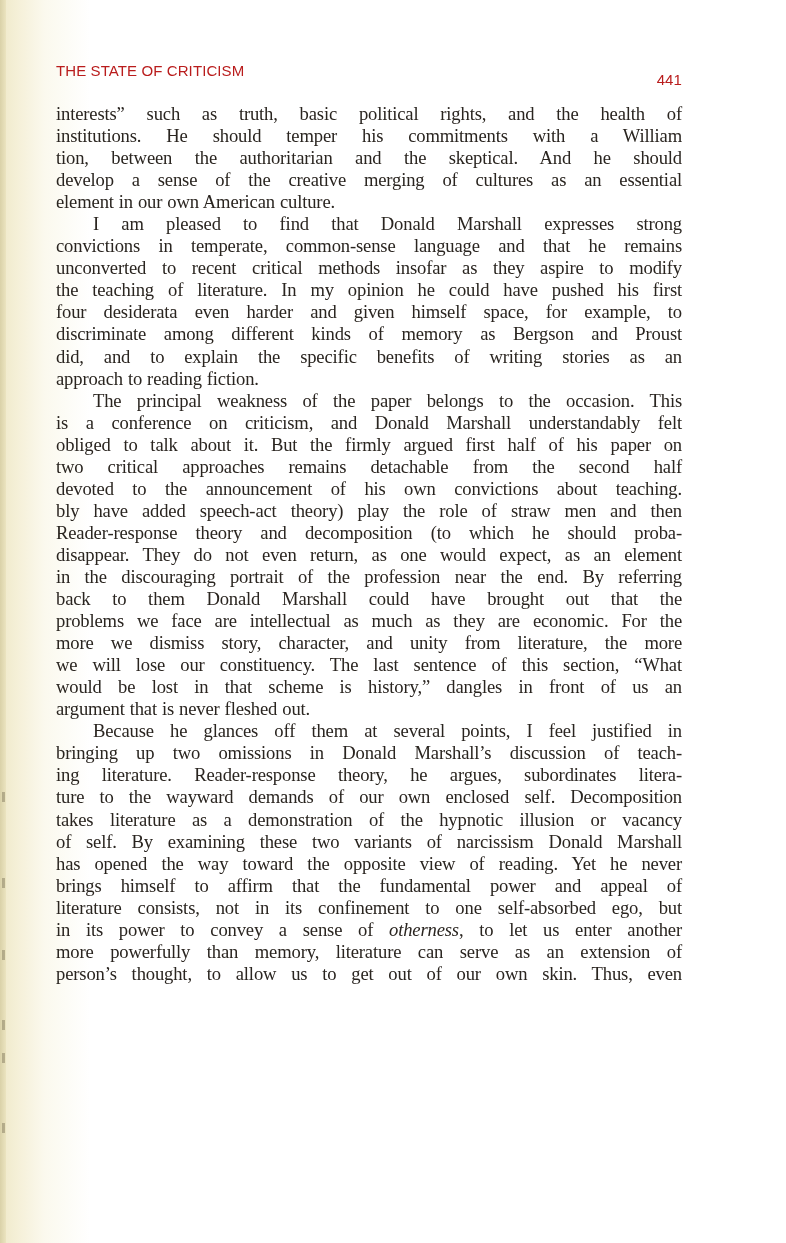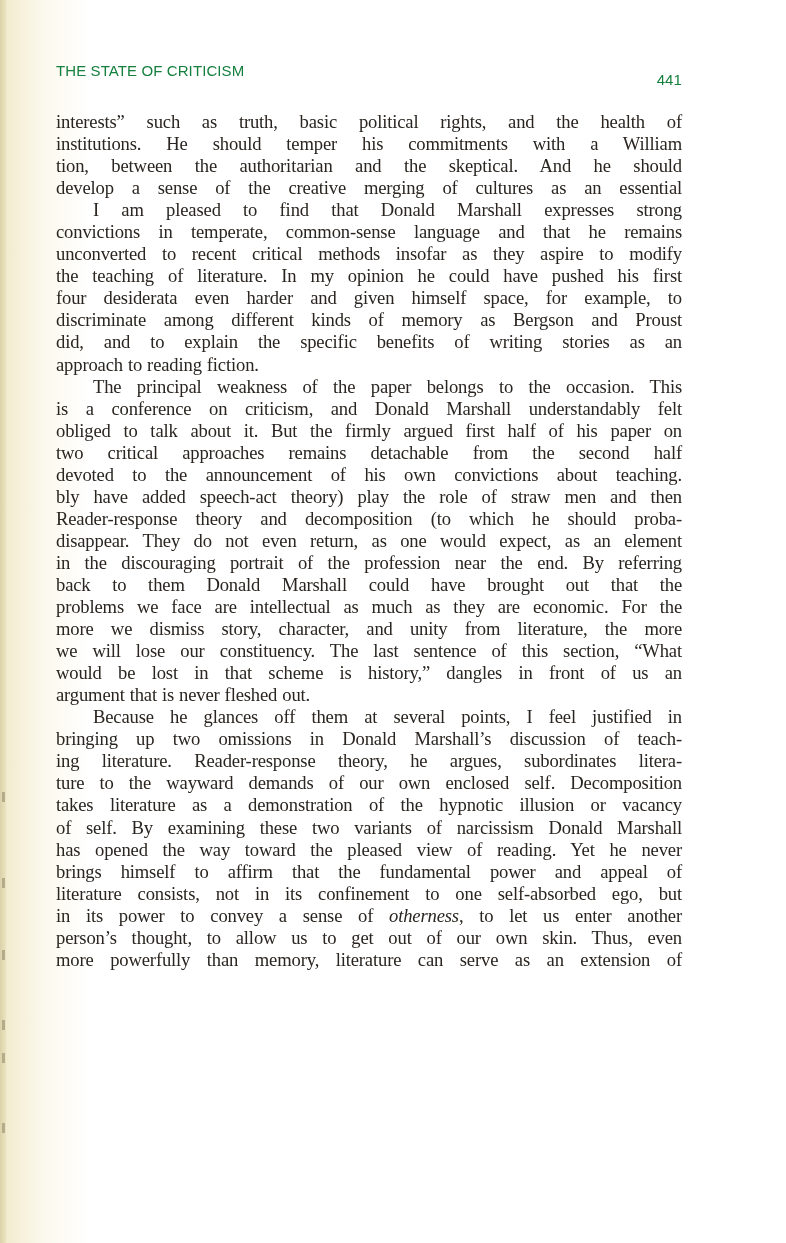--- a/index.html
+++ b/index.html
@@ -39,36 +39,36 @@
     }
     .running-head {
       position: absolute;
       left: 56px;
       top: 62px;
       width: 626px;
       height: 22px;
       font-family: "Liberation Sans", "DejaVu Sans", sans-serif;
       font-size: 15px;
       letter-spacing: 0.1px;
-      color: #15803d;
+      color: #b91c1c;
     }
     .running-head .title {
       position: absolute;
       left: 0;
       top: 0;
     }
     .running-head .folio {
       position: absolute;
       right: 0;
       top: 9px;
     }
     .text-block {
       position: absolute;
       left: 56px;
-      top: 111px;
+      top: 103px;
       width: 626px;
       font-size: 18.6px;
       line-height: 22.05px;
       text-align: justify;
       hyphens: manual;
       letter-spacing: -0.15px;
       word-spacing: 0.5px;
     }
     .line {
       display: block;
@@ -102,20 +102,21 @@
   <span class="title">THE STATE OF CRITICISM</span>
   <span class="folio">441</span>
 </header>
 
 <main class="text-block" id="text-block">
     <div>
       <span class="line">interests” such as truth, basic political rights, and the health of</span>
       <span class="line">institutions. He should temper his commitments with a William</span>
       <span class="line">tion, between the authoritarian and the skeptical. And he should</span>
       <span class="line">develop a sense of the creative merging of cultures as an essential</span>
+      <span class="line last">element in our own American culture.</span>
     </div>
     <div>
       <span class="line indent">I am pleased to find that Donald Marshall expresses strong</span>
       <span class="line">convictions in temperate, common-sense language and that he remains</span>
       <span class="line">unconverted to recent critical methods insofar as they aspire to modify</span>
       <span class="line">the teaching of literature. In my opinion he could have pushed his first</span>
       <span class="line">four desiderata even harder and given himself space, for example, to</span>
       <span class="line">discriminate among different kinds of memory as Bergson and Proust</span>
       <span class="line">did, and to explain the specific benefits of writing stories as an</span>
       <span class="line last">approach to reading fiction.</span>
@@ -137,20 +138,20 @@
       <span class="line">would be lost in that scheme is history,” dangles in front of us an</span>
       <span class="line last">argument that is never fleshed out.</span>
     </div>
     <div>
       <span class="line indent">Because he glances off them at several points, I feel justified in</span>
       <span class="line">bringing up two omissions in Donald Marshall’s discussion of teach-</span>
       <span class="line">ing literature. Reader-response theory, he argues, subordinates litera-</span>
       <span class="line">ture to the wayward demands of our own enclosed self. Decomposition</span>
       <span class="line">takes literature as a demonstration of the hypnotic illusion or vacancy</span>
       <span class="line">of self. By examining these two variants of narcissism Donald Marshall</span>
-      <span class="line">has opened the way toward the pleased view of reading. Yet he never</span>
+      <span class="line">has opened the way toward the opposite view of reading. Yet he never</span>
       <span class="line">brings himself to affirm that the fundamental power and appeal of</span>
       <span class="line">literature consists, not in its confinement to one self-absorbed ego, but</span>
       <span class="line">in its power to convey a sense of <em>otherness</em>, to let us enter another</span>
+      <span class="line">more powerfully than memory, literature can serve as an extension of</span>
       <span class="line">person’s thought, to allow us to get out of our own skin. Thus, even</span>
-      <span class="line">more powerfully than memory, literature can serve as an extension of</span>
     </div>
   </main>
 
 </body></html>

